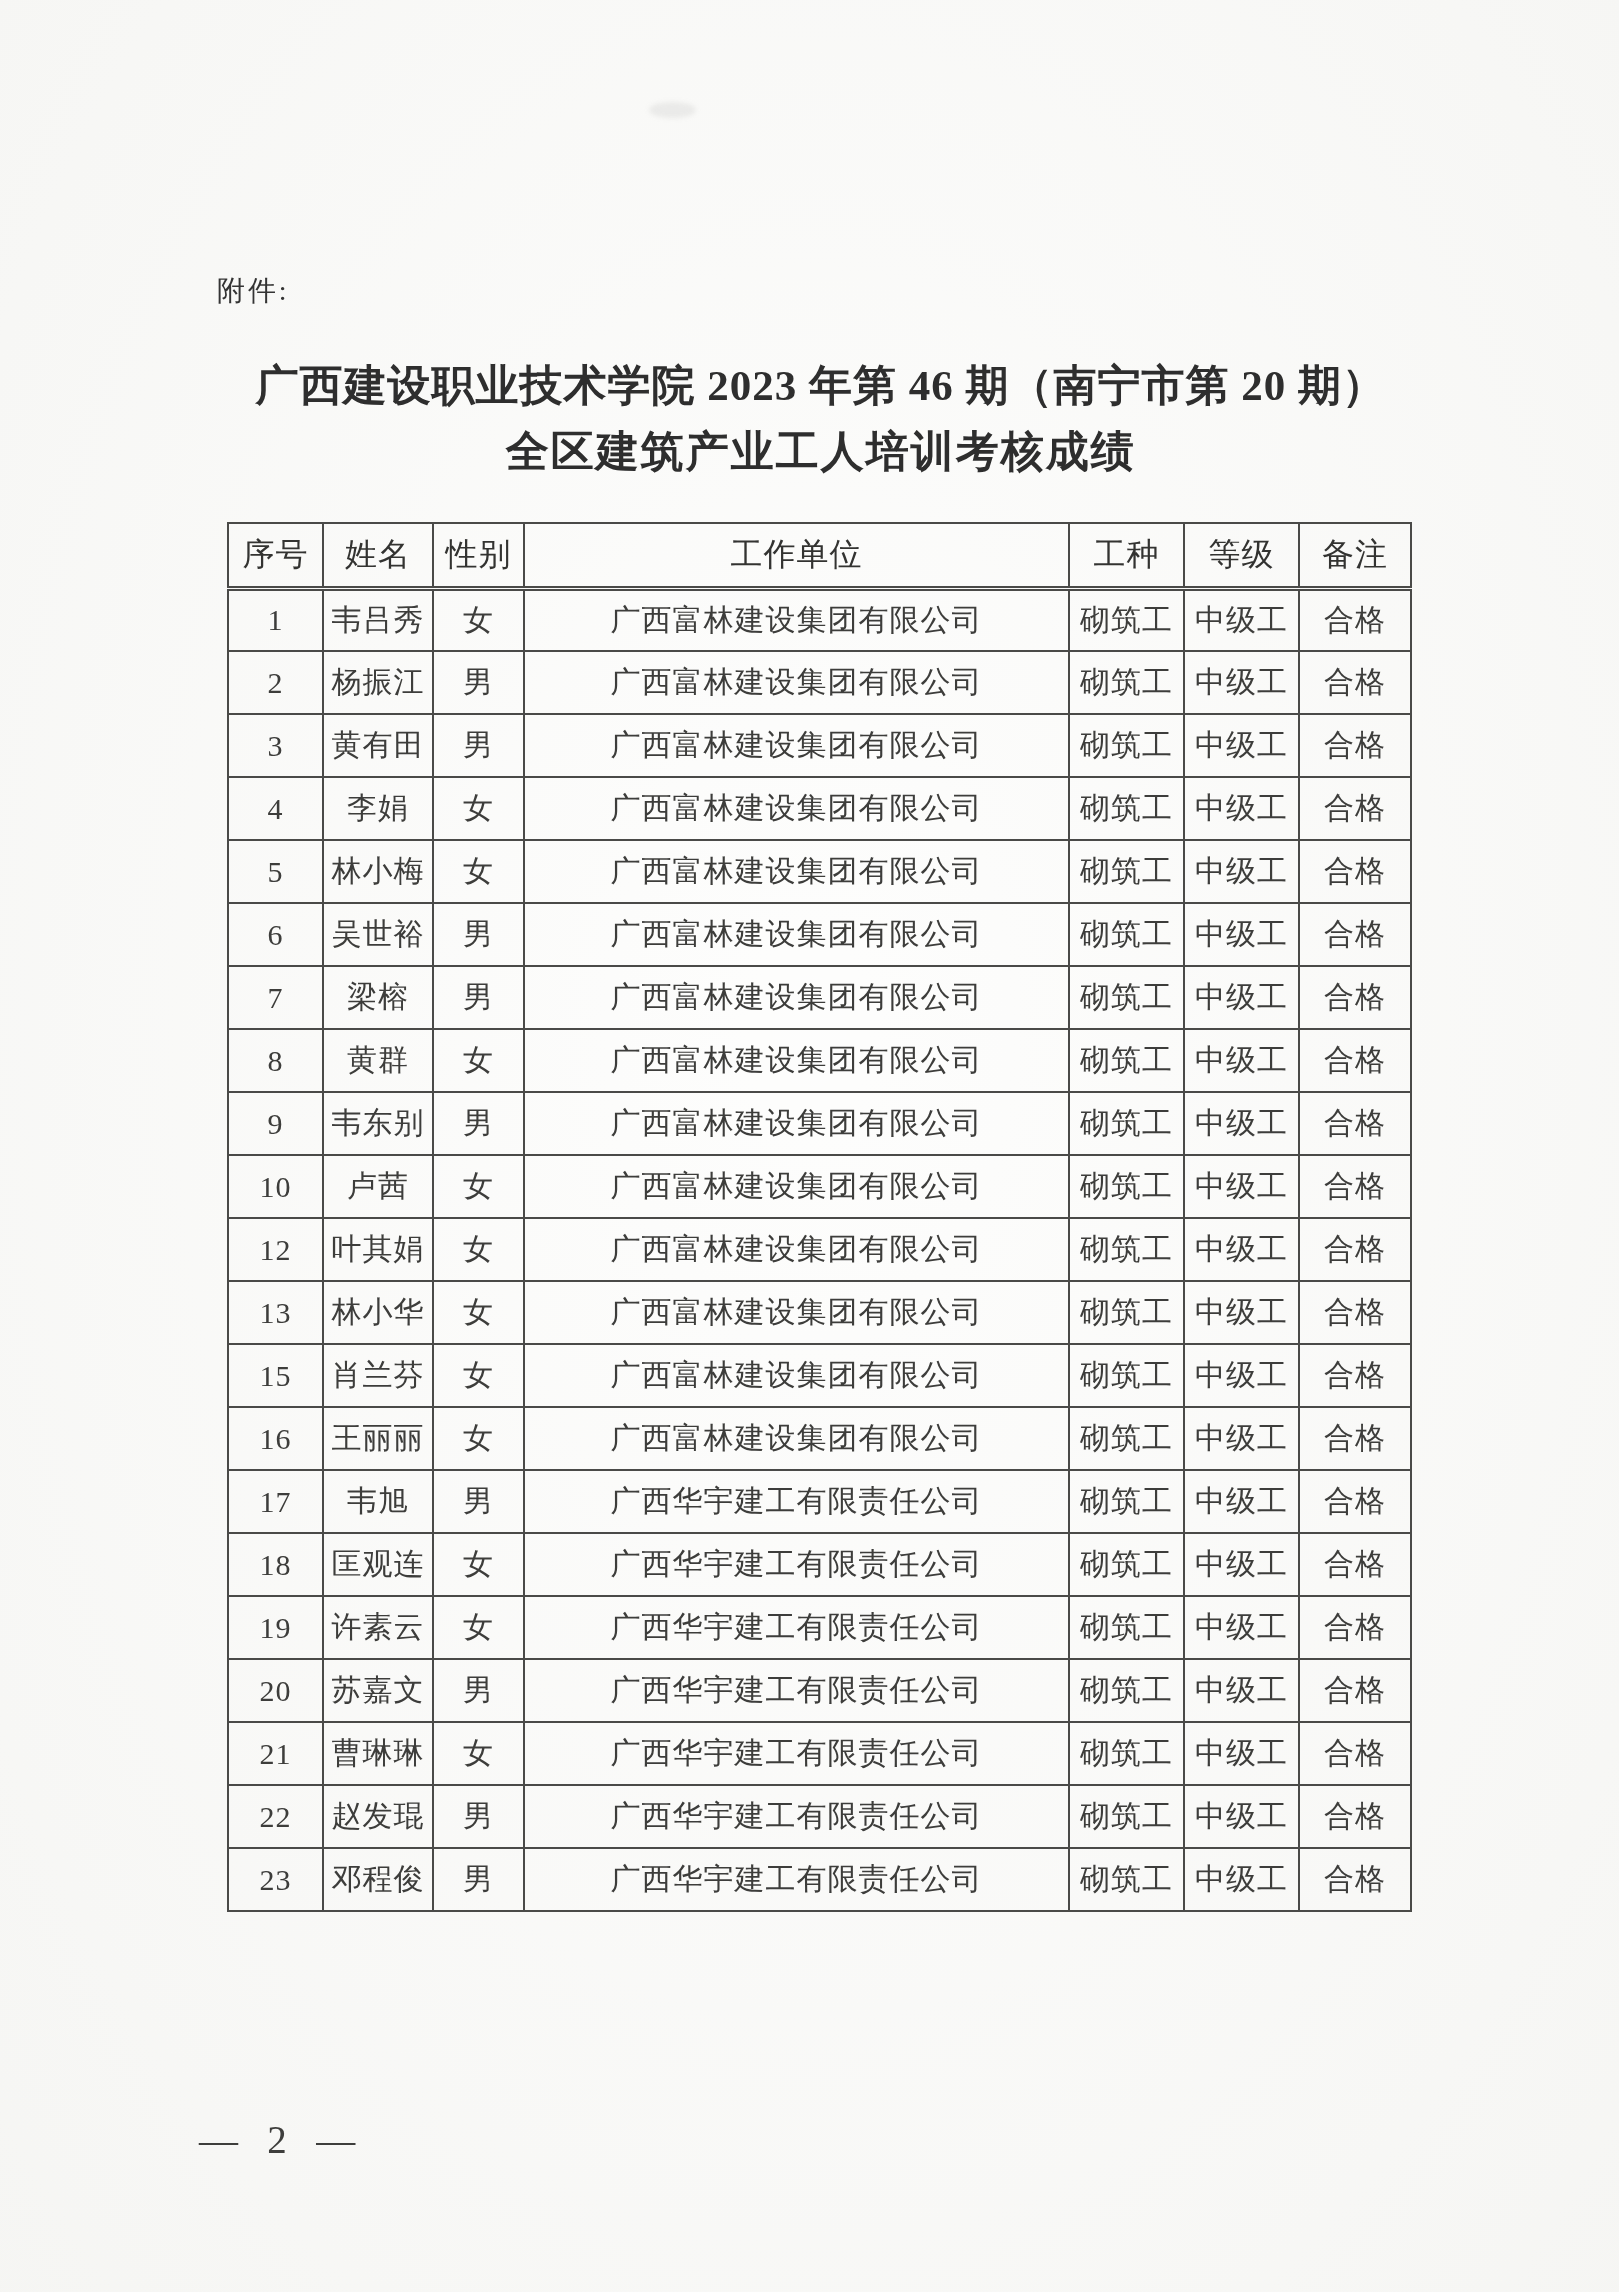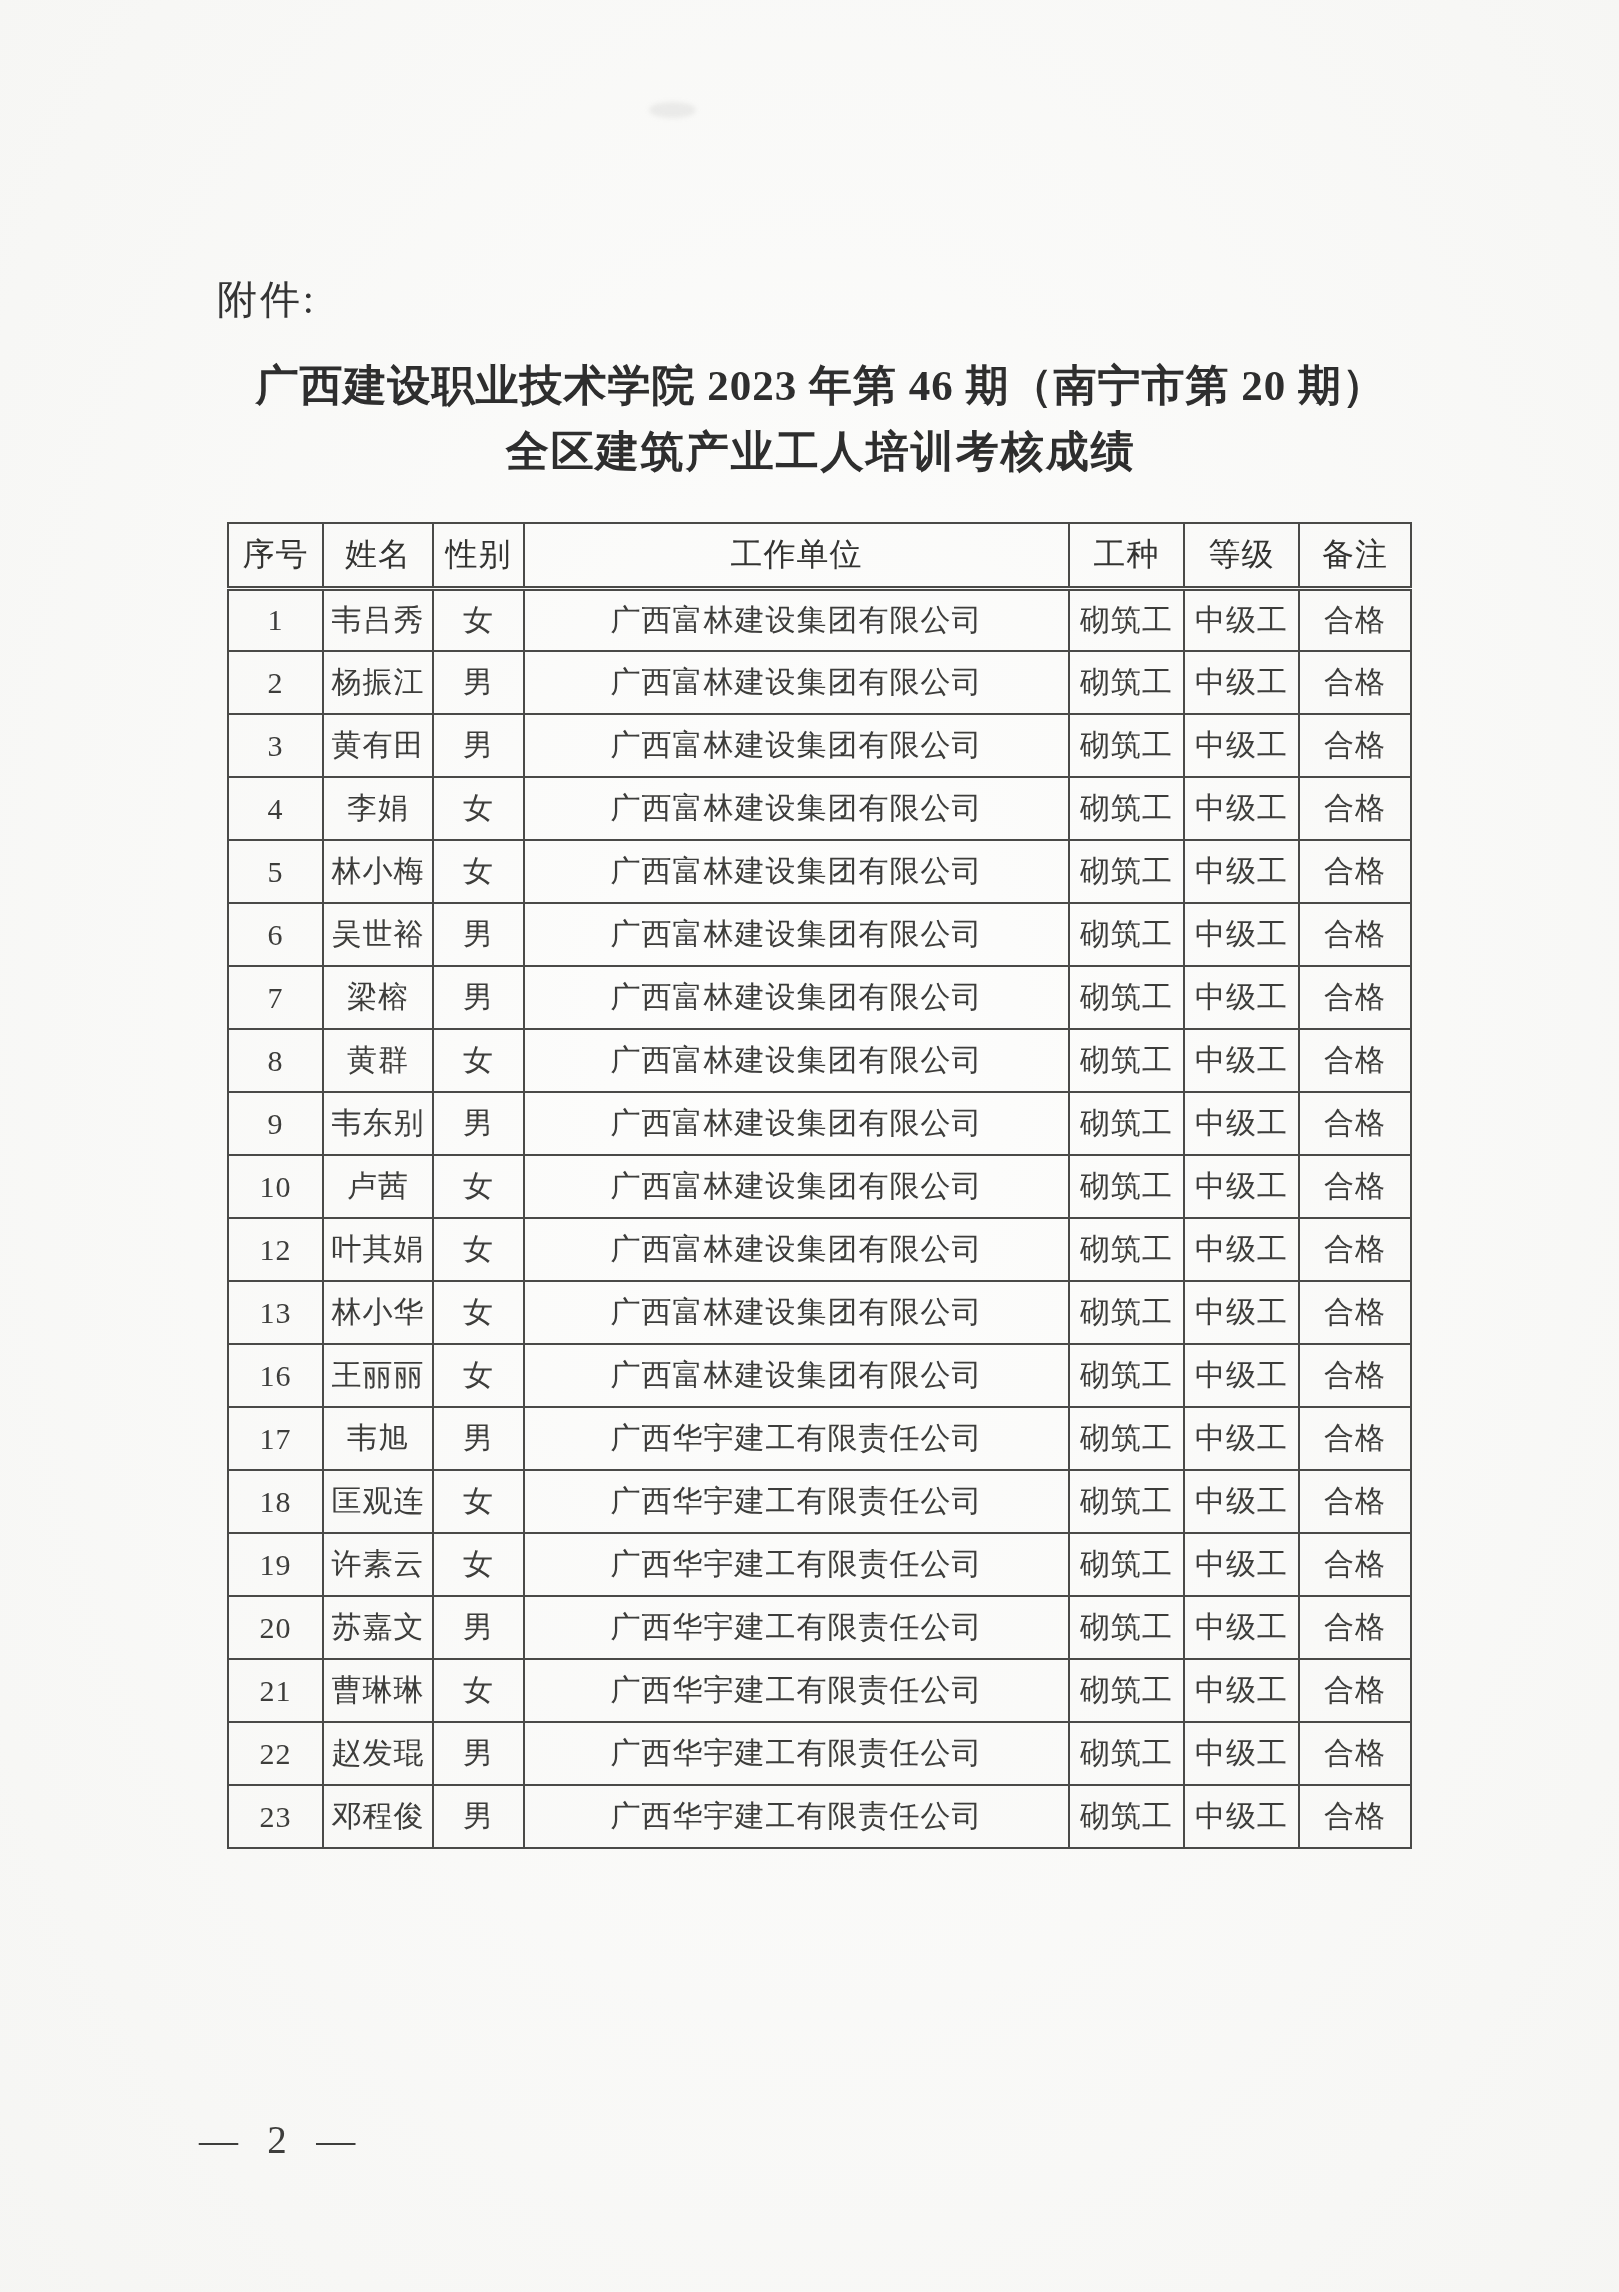--- a/index.html
+++ b/index.html
@@ -26,21 +26,21 @@
     width: 47px;
     height: 15.7px;
     background: rgba(130,130,128,0.12);
     border-radius: 50%;
     filter: blur(2.9px);
   }
   .attachment-label {
     position: absolute;
     left: 217px;
     top: 272px;
-    font-size: 40px;
+    font-size: 28px;
     letter-spacing: 2.9px;
     color: #343434;
   }
   .doc-title {
     position: absolute;
     left: 0;
     right: 21.6px;
     top: 355px;
     text-align: center;
     font-weight: bold;
@@ -239,20 +239,29 @@
         <tr>
           <td>13</td>
           <td>林小华</td>
           <td>女</td>
           <td>广西富林建设集团有限公司</td>
           <td>砌筑工</td>
           <td>中级工</td>
           <td>合格</td>
         </tr>
         <tr>
+          <td>15</td>
+          <td>肖兰芬</td>
+          <td>女</td>
+          <td>广西富林建设集团有限公司</td>
+          <td>砌筑工</td>
+          <td>中级工</td>
+          <td>合格</td>
+        </tr>
+        <tr>
           <td>16</td>
           <td>王丽丽</td>
           <td>女</td>
           <td>广西富林建设集团有限公司</td>
           <td>砌筑工</td>
           <td>中级工</td>
           <td>合格</td>
         </tr>
         <tr>
           <td>17</td>

